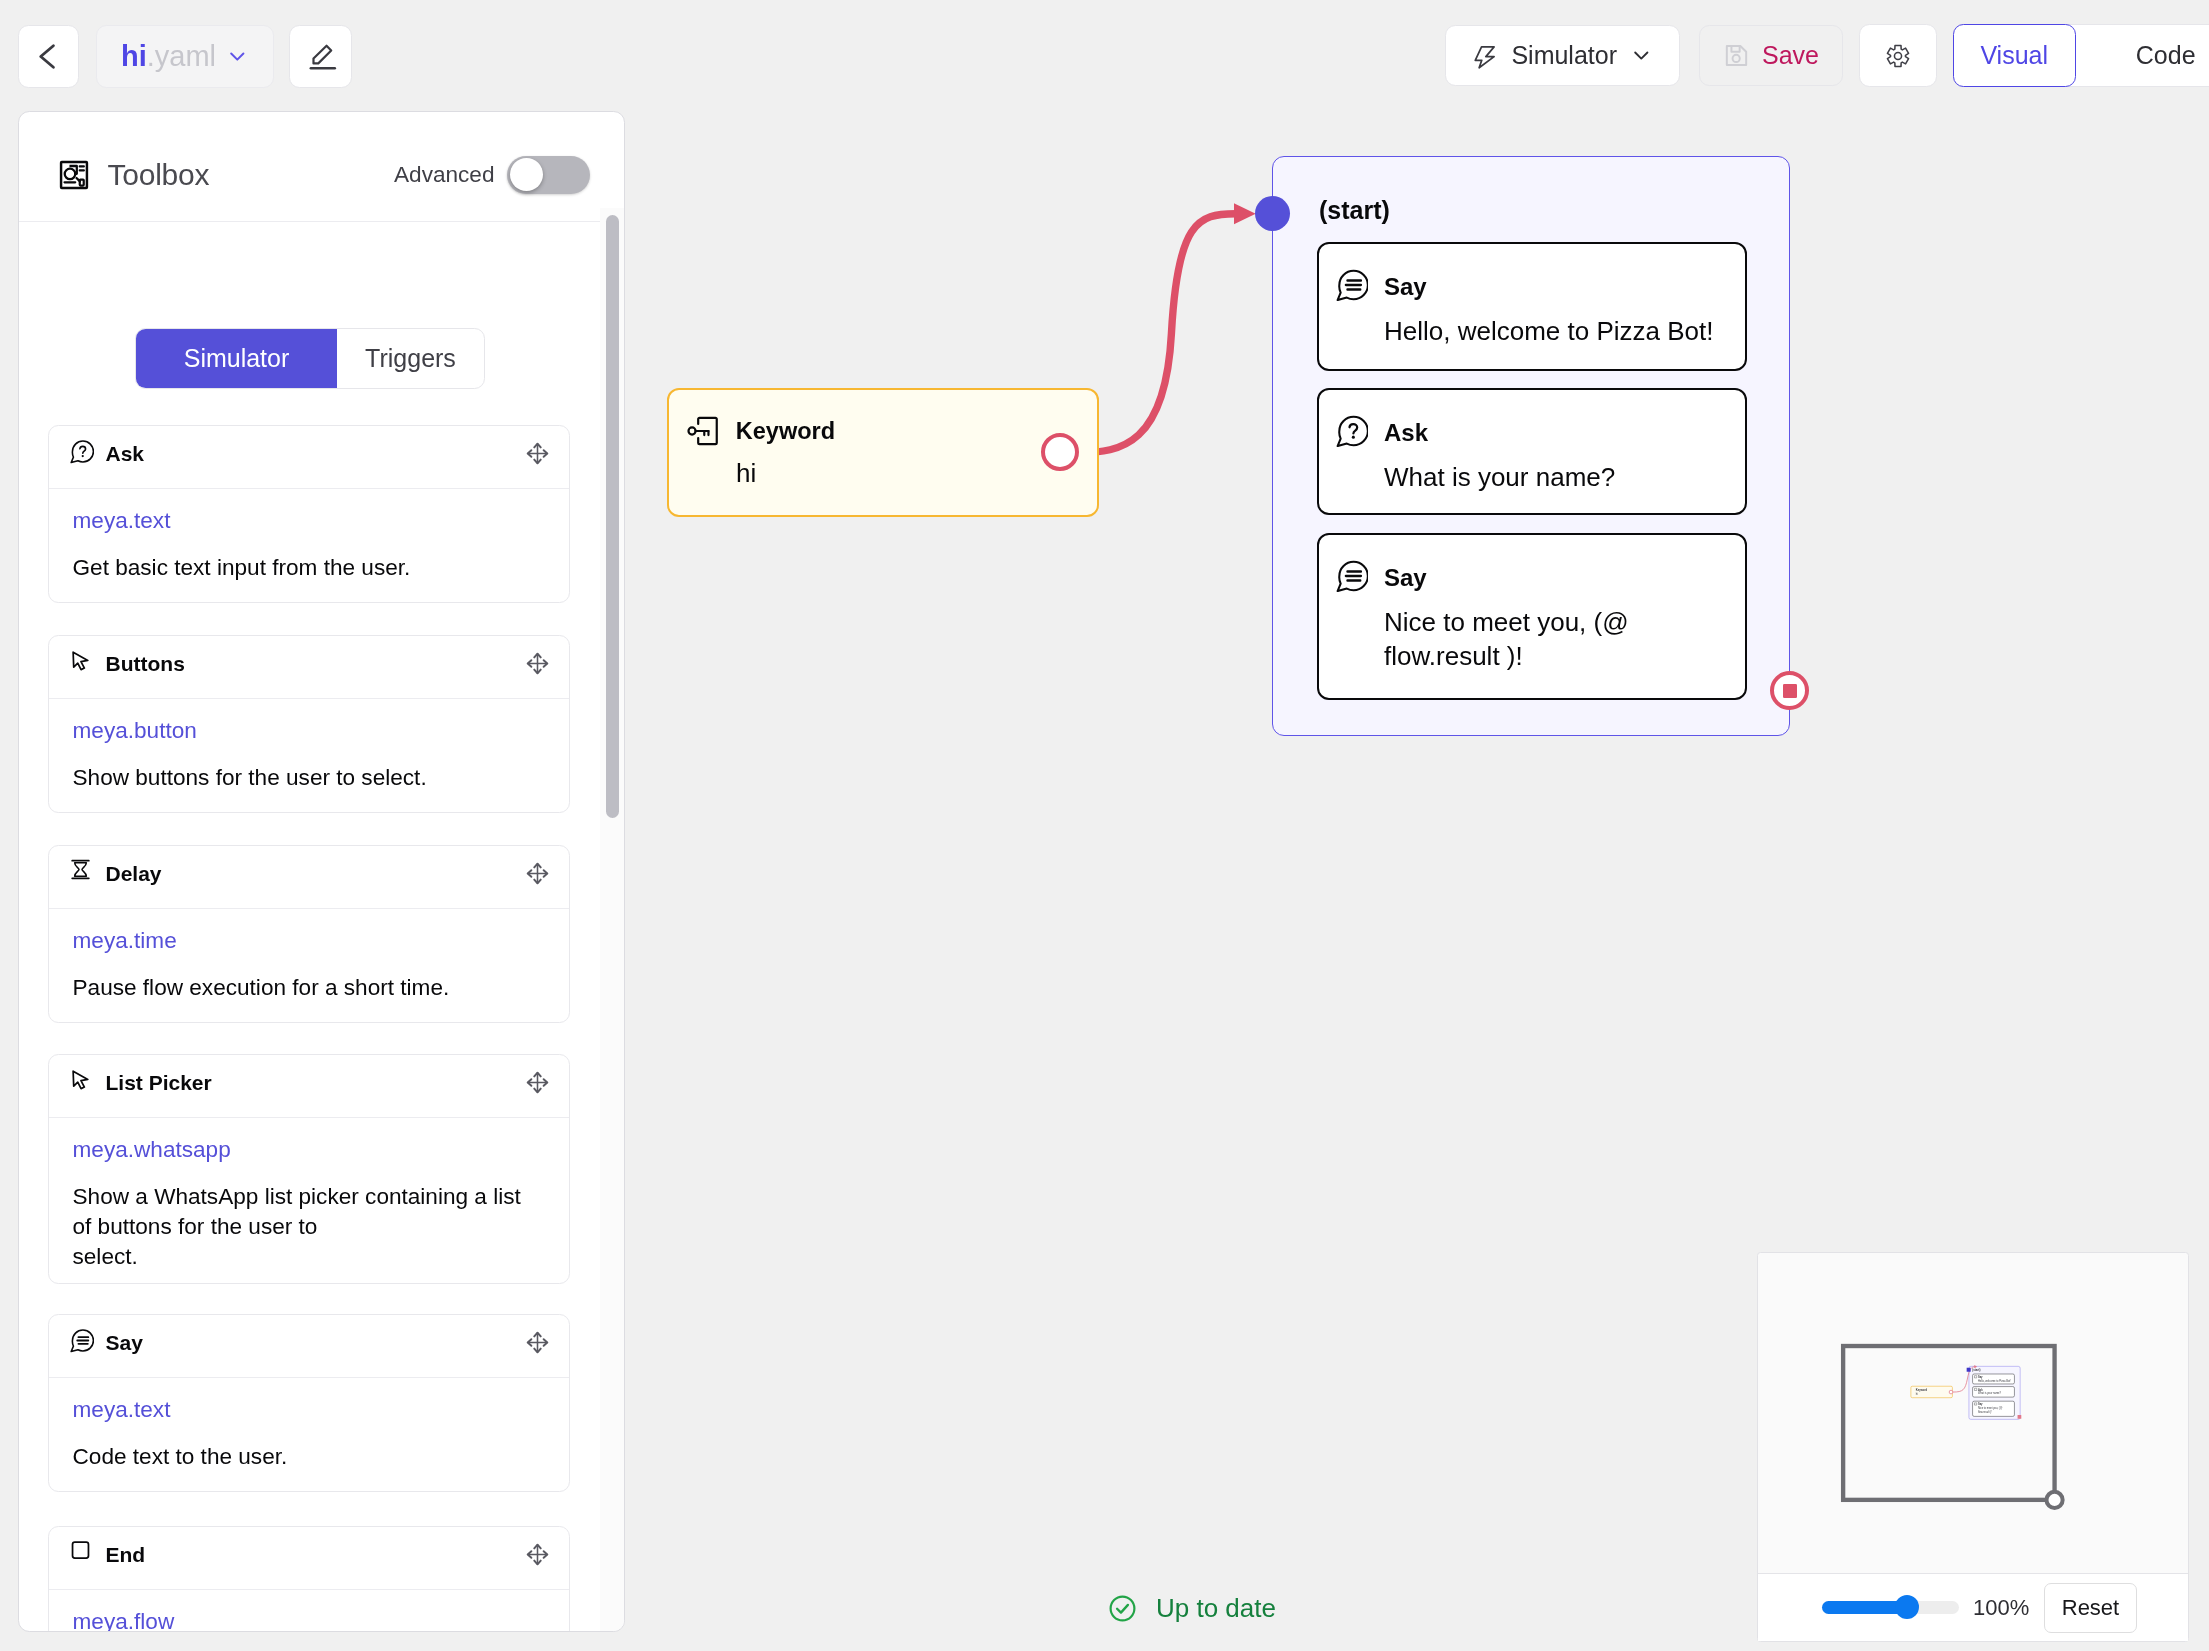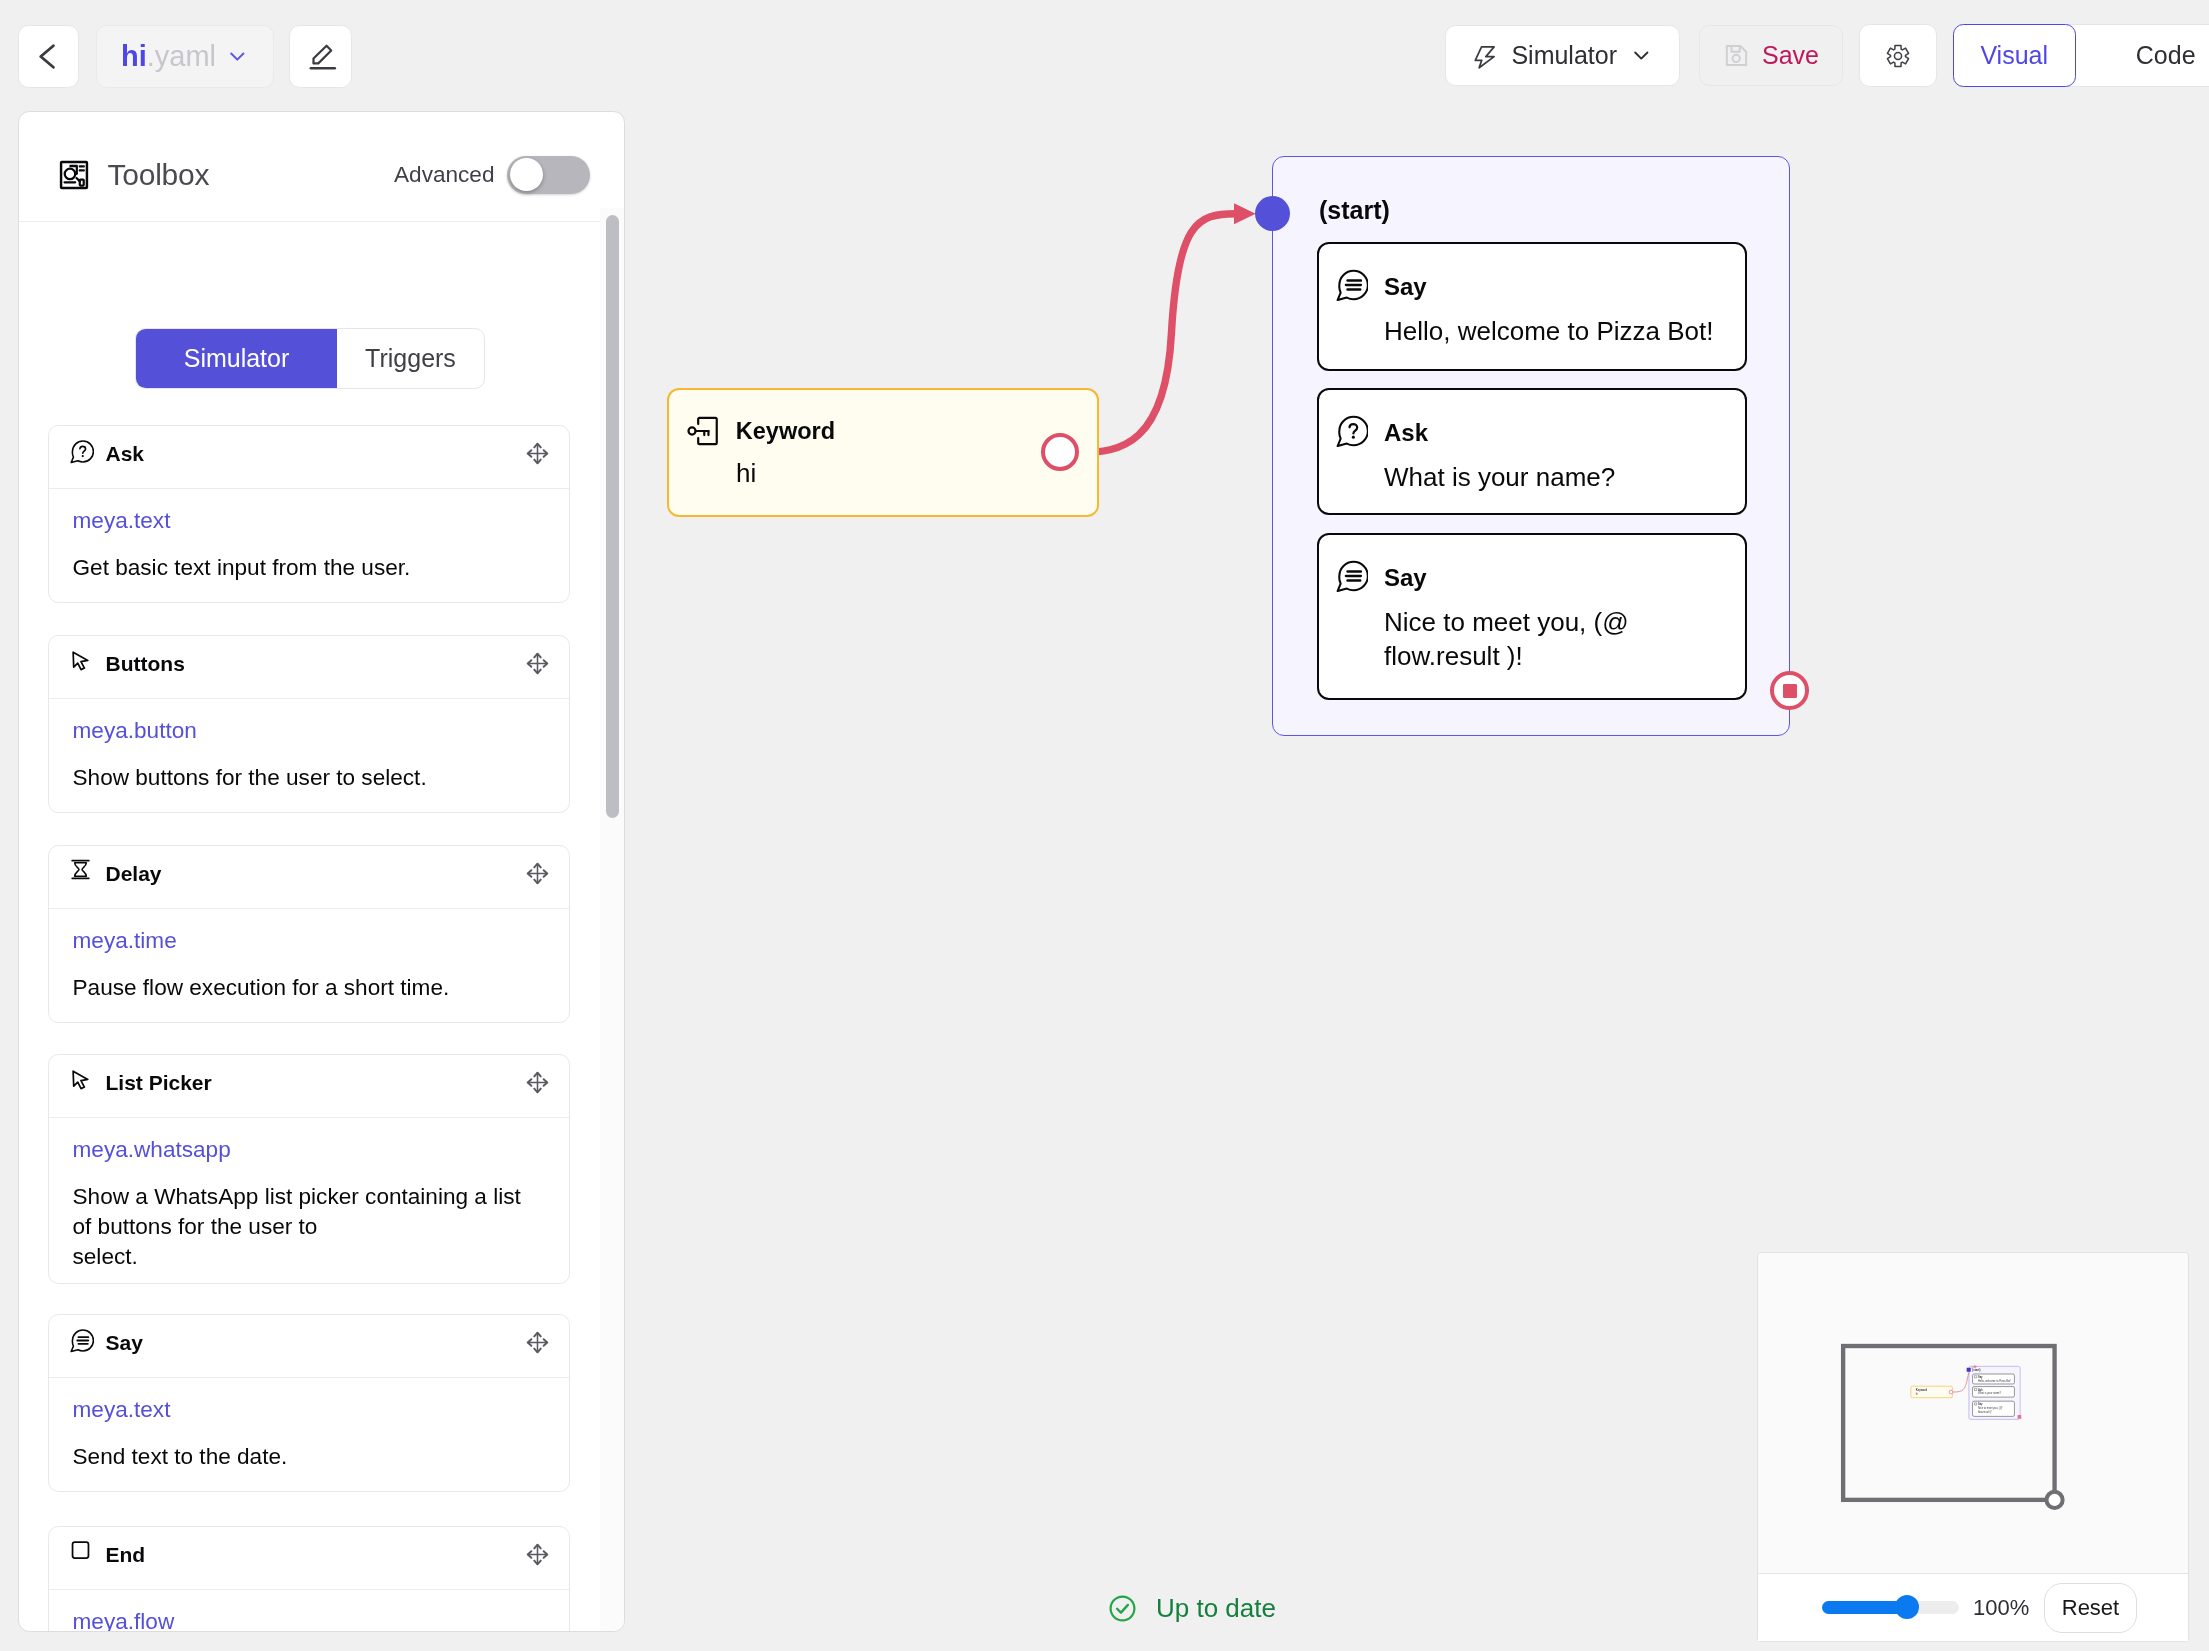--- a/index.html
+++ b/index.html
@@ -106,21 +106,21 @@
            border:1.3px solid #e2e2e6;border-radius:3.5px;box-sizing:border-box;}
   .mm-view{position:absolute;left:0;top:0;width:430px;height:312px;overflow:hidden;}
   .mm-foot{position:absolute;left:0;bottom:0;width:430px;height:68px;background:#fff;
            border-top:1.3px solid #e4e4e8;box-sizing:border-box;display:flex;align-items:center;position:absolute;}
   .mm-slider{position:relative;margin-left:64px;width:137px;height:13px;}
   .mm-track{position:absolute;left:0;top:0;width:137px;height:13px;border-radius:7px;background:#ededed;}
   .mm-fill{position:absolute;left:0;top:0;height:13px;border-radius:7px;background:#0b79f0;}
   .mm-knob{position:absolute;top:-5.6px;width:24px;height:24px;border-radius:50%;background:#0b79f0;}
   .mm-pct{margin-left:14px;font-size:22px;color:#2e2e33;}
   .mm-reset{position:absolute;left:286px;top:8.7px;width:93px;height:50px;border:1.3px solid #dededf;
-            border-radius:18px;background:#fff;display:flex;align-items:center;justify-content:center;
+            border-radius:7px;background:#fff;display:flex;align-items:center;justify-content:center;
             font-size:22px;color:#18181b;box-sizing:border-box;}
 </style>
 </head>
 <body>
 
 <div class="app">
 
   <div class="topbar">
     <div class="tb-btn back-btn">
       <svg width="31" height="31" viewBox="0 0 24 24" fill="none">
@@ -286,21 +286,21 @@
               <span class="nm">Say</span>
               <span class="mv">
                 <svg width="25" height="25" viewBox="0 0 24 24" fill="none">
                   <path d="M12 2.9v18.2M2.9 12h18.2" stroke="#595961" stroke-width="1.5" stroke-linecap="round"></path>
                   <path d="M8.9 6.1L12 2.6l3.1 3.5M8.9 17.9L12 21.4l3.1-3.5M6.1 8.9L2.6 12l3.5 3.1M17.9 8.9L21.4 12l-3.5 3.1" stroke="#595961" stroke-width="1.9" stroke-linecap="round" stroke-linejoin="round" fill="none"></path>
                 </svg>
               </span>
             </div>
             <div class="card-body">
               <div class="card-ref">meya.text</div>
-              <div class="card-desc">Send text to the date.</div>
+              <div class="card-desc">Code text to the user.</div>
             </div>
           </div>
           <div class="card" style="top: 1318px; height: 178px;">
             <div class="card-head">
               <span class="ic">
                 <svg width="21" height="21" viewBox="0 0 24 24" fill="none">
                   <rect x="2.9" y="2.4" width="18.2" height="18.2" rx="2.6" stroke="#09090b" stroke-width="2.0" fill="none"></rect>
                 </svg>
               </span>
               <span class="nm">End</span>

